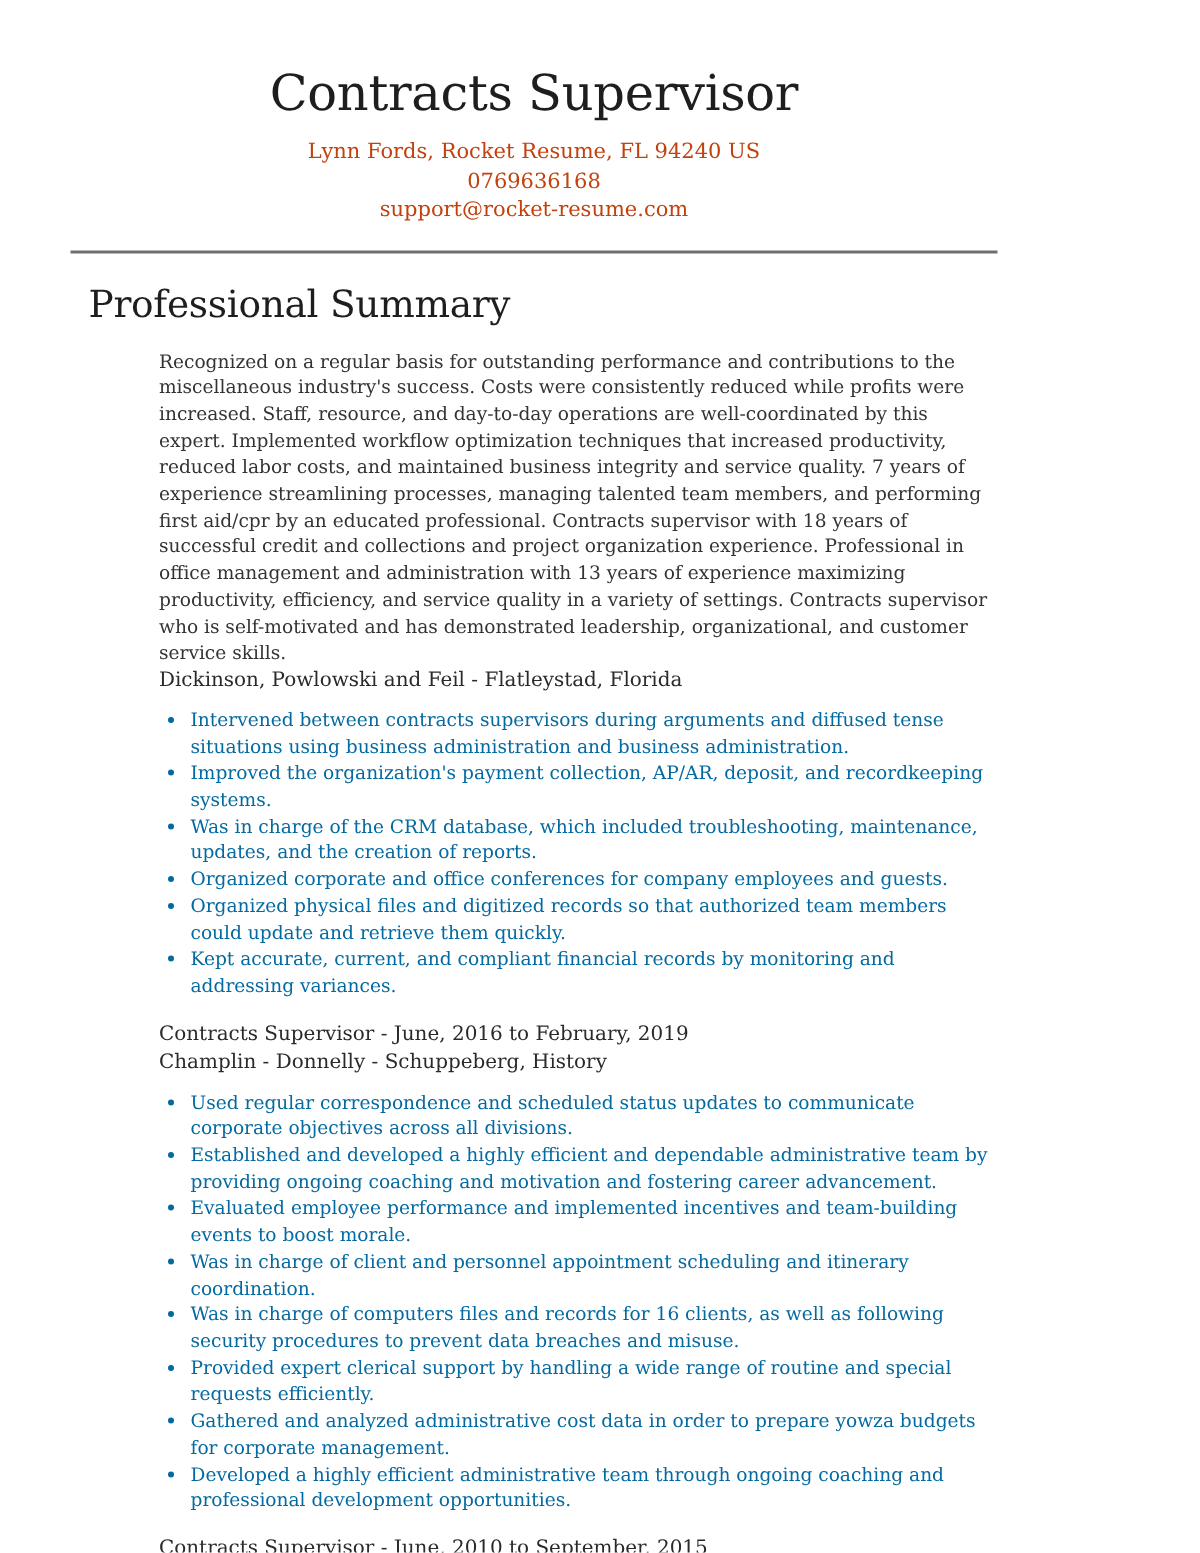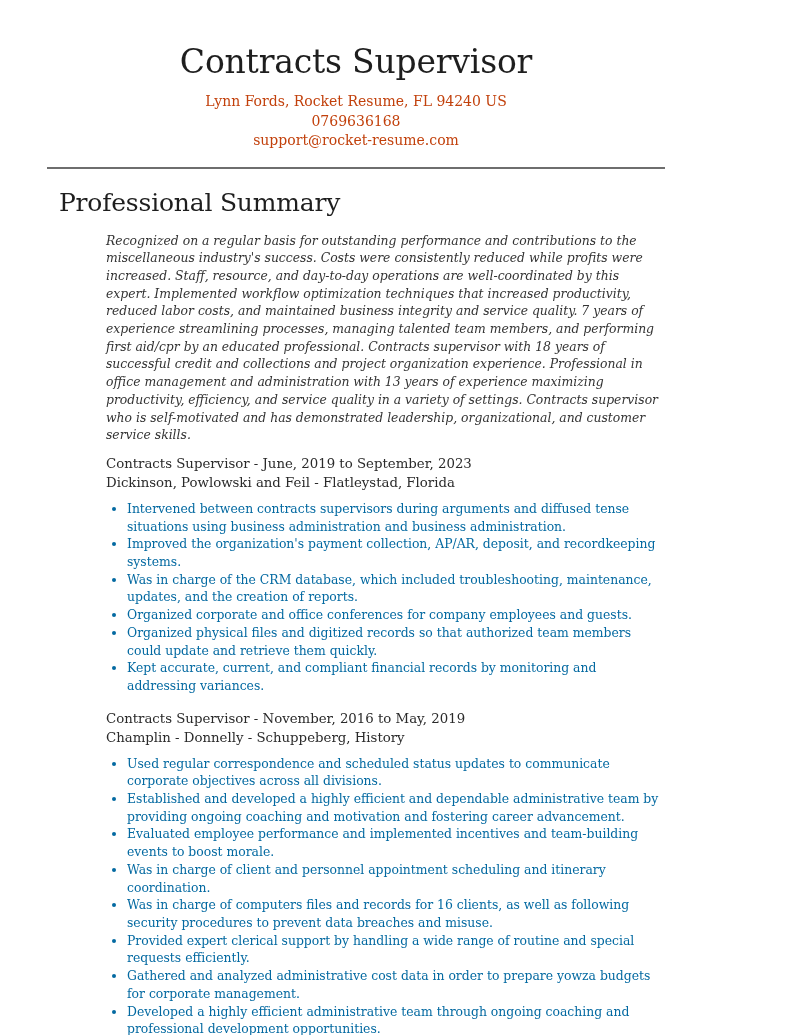--- a/index.html
+++ b/index.html
@@ -15,21 +15,21 @@
     margin: 0; line-height: 44px; letter-spacing: -0.2px;
   }
   .contact { margin-top: 8px; font-size: 14px; line-height: 19.5px; color: #c2410c; }
   .rule { margin: 16px 47px 0 47px; height: 0; border-top: 2px solid #6e6e6e; }
   .section-title {
     font-size: 25px; font-weight: normal; color: #1e1e1e;
     margin: 12px; padding-left: 47px; line-height: 34px; letter-spacing: -0.2px;
   }
   .summary-title { margin-top: 17px; }
   .summary {
-    margin: 8px 47px 0 106px; font-size: 12.4px; line-height: 17.7px; color: #333; font-style: italic;
+    margin: 8px 47px 0 106px; font-size: 12.4px; line-height: 17.7px; color: #333;
   }
   .work-title { margin-top: 12px; }
   .job { margin-left: 106px; margin-right: 47px; }
   .job-head { font-size: 13.3px; line-height: 19px; color: #2a2a2a; margin-top: 10px; }
   .job-list {
     margin: 8px 0 0 0; padding-left: 21px; font-size: 12.4px; line-height: 17.7px; color: #0369a1;
   }
   .job-list li { margin: 0; padding-left: 0; }
   .job + .job { margin-top: 14px; }
 </style>
@@ -46,34 +46,33 @@
     </div>
   </div>
 
   <div class="rule"></div>
 
   <h2 class="section-title summary-title">Professional Summary</h2>
   <p class="summary">Recognized on a regular basis for outstanding performance and contributions to the miscellaneous industry's success. Costs were consistently reduced while profits were increased. Staff, resource, and day-to-day operations are well-coordinated by this expert. Implemented workflow optimization techniques that increased productivity, reduced labor costs, and maintained business integrity and service quality. 7 years of experience streamlining processes, managing talented team members, and performing first aid/cpr by an educated professional. Contracts supervisor with 18 years of successful credit and collections and project organization experience. Professional in office management and administration with 13 years of experience maximizing productivity, efficiency, and service quality in a variety of settings. Contracts supervisor who is self-motivated and has demonstrated leadership, organizational, and customer service skills.</p>
 
 
   <div class="job">
-    <div class="job-head">Contracts Supervisor - June, 2019 to September, 2023</div>
     <div class="job-head" style="margin-top:0">Dickinson, Powlowski and Feil - Flatleystad, Florida</div>
     <ul class="job-list">
       <li>Intervened between contracts supervisors during arguments and diffused tense situations using business administration and business administration.</li>
       <li>Improved the organization's payment collection, AP/AR, deposit, and recordkeeping systems.</li>
       <li>Was in charge of the CRM database, which included troubleshooting, maintenance, updates, and the creation of reports.</li>
       <li>Organized corporate and office conferences for company employees and guests.</li>
       <li>Organized physical files and digitized records so that authorized team members could update and retrieve them quickly.</li>
       <li>Kept accurate, current, and compliant financial records by monitoring and addressing variances.</li>
     </ul>
   </div>
 
   <div class="job">
-    <div class="job-head">Contracts Supervisor - November, 2016 to May, 2019</div>
+    <div class="job-head">Contracts Supervisor - June, 2016 to February, 2019</div>
     <div class="job-head" style="margin-top:0">Champlin - Donnelly - Schuppeberg, History</div>
     <ul class="job-list">
       <li>Used regular correspondence and scheduled status updates to communicate corporate objectives across all divisions.</li>
       <li>Established and developed a highly efficient and dependable administrative team by providing ongoing coaching and motivation and fostering career advancement.</li>
       <li>Evaluated employee performance and implemented incentives and team-building events to boost morale.</li>
       <li>Was in charge of client and personnel appointment scheduling and itinerary coordination.</li>
       <li>Was in charge of computers files and records for 16 clients, as well as following security procedures to prevent data breaches and misuse.</li>
       <li>Provided expert clerical support by handling a wide range of routine and special requests efficiently.</li>
       <li>Gathered and analyzed administrative cost data in order to prepare yowza budgets for corporate management.</li>
       <li>Developed a highly efficient administrative team through ongoing coaching and professional development opportunities.</li>

